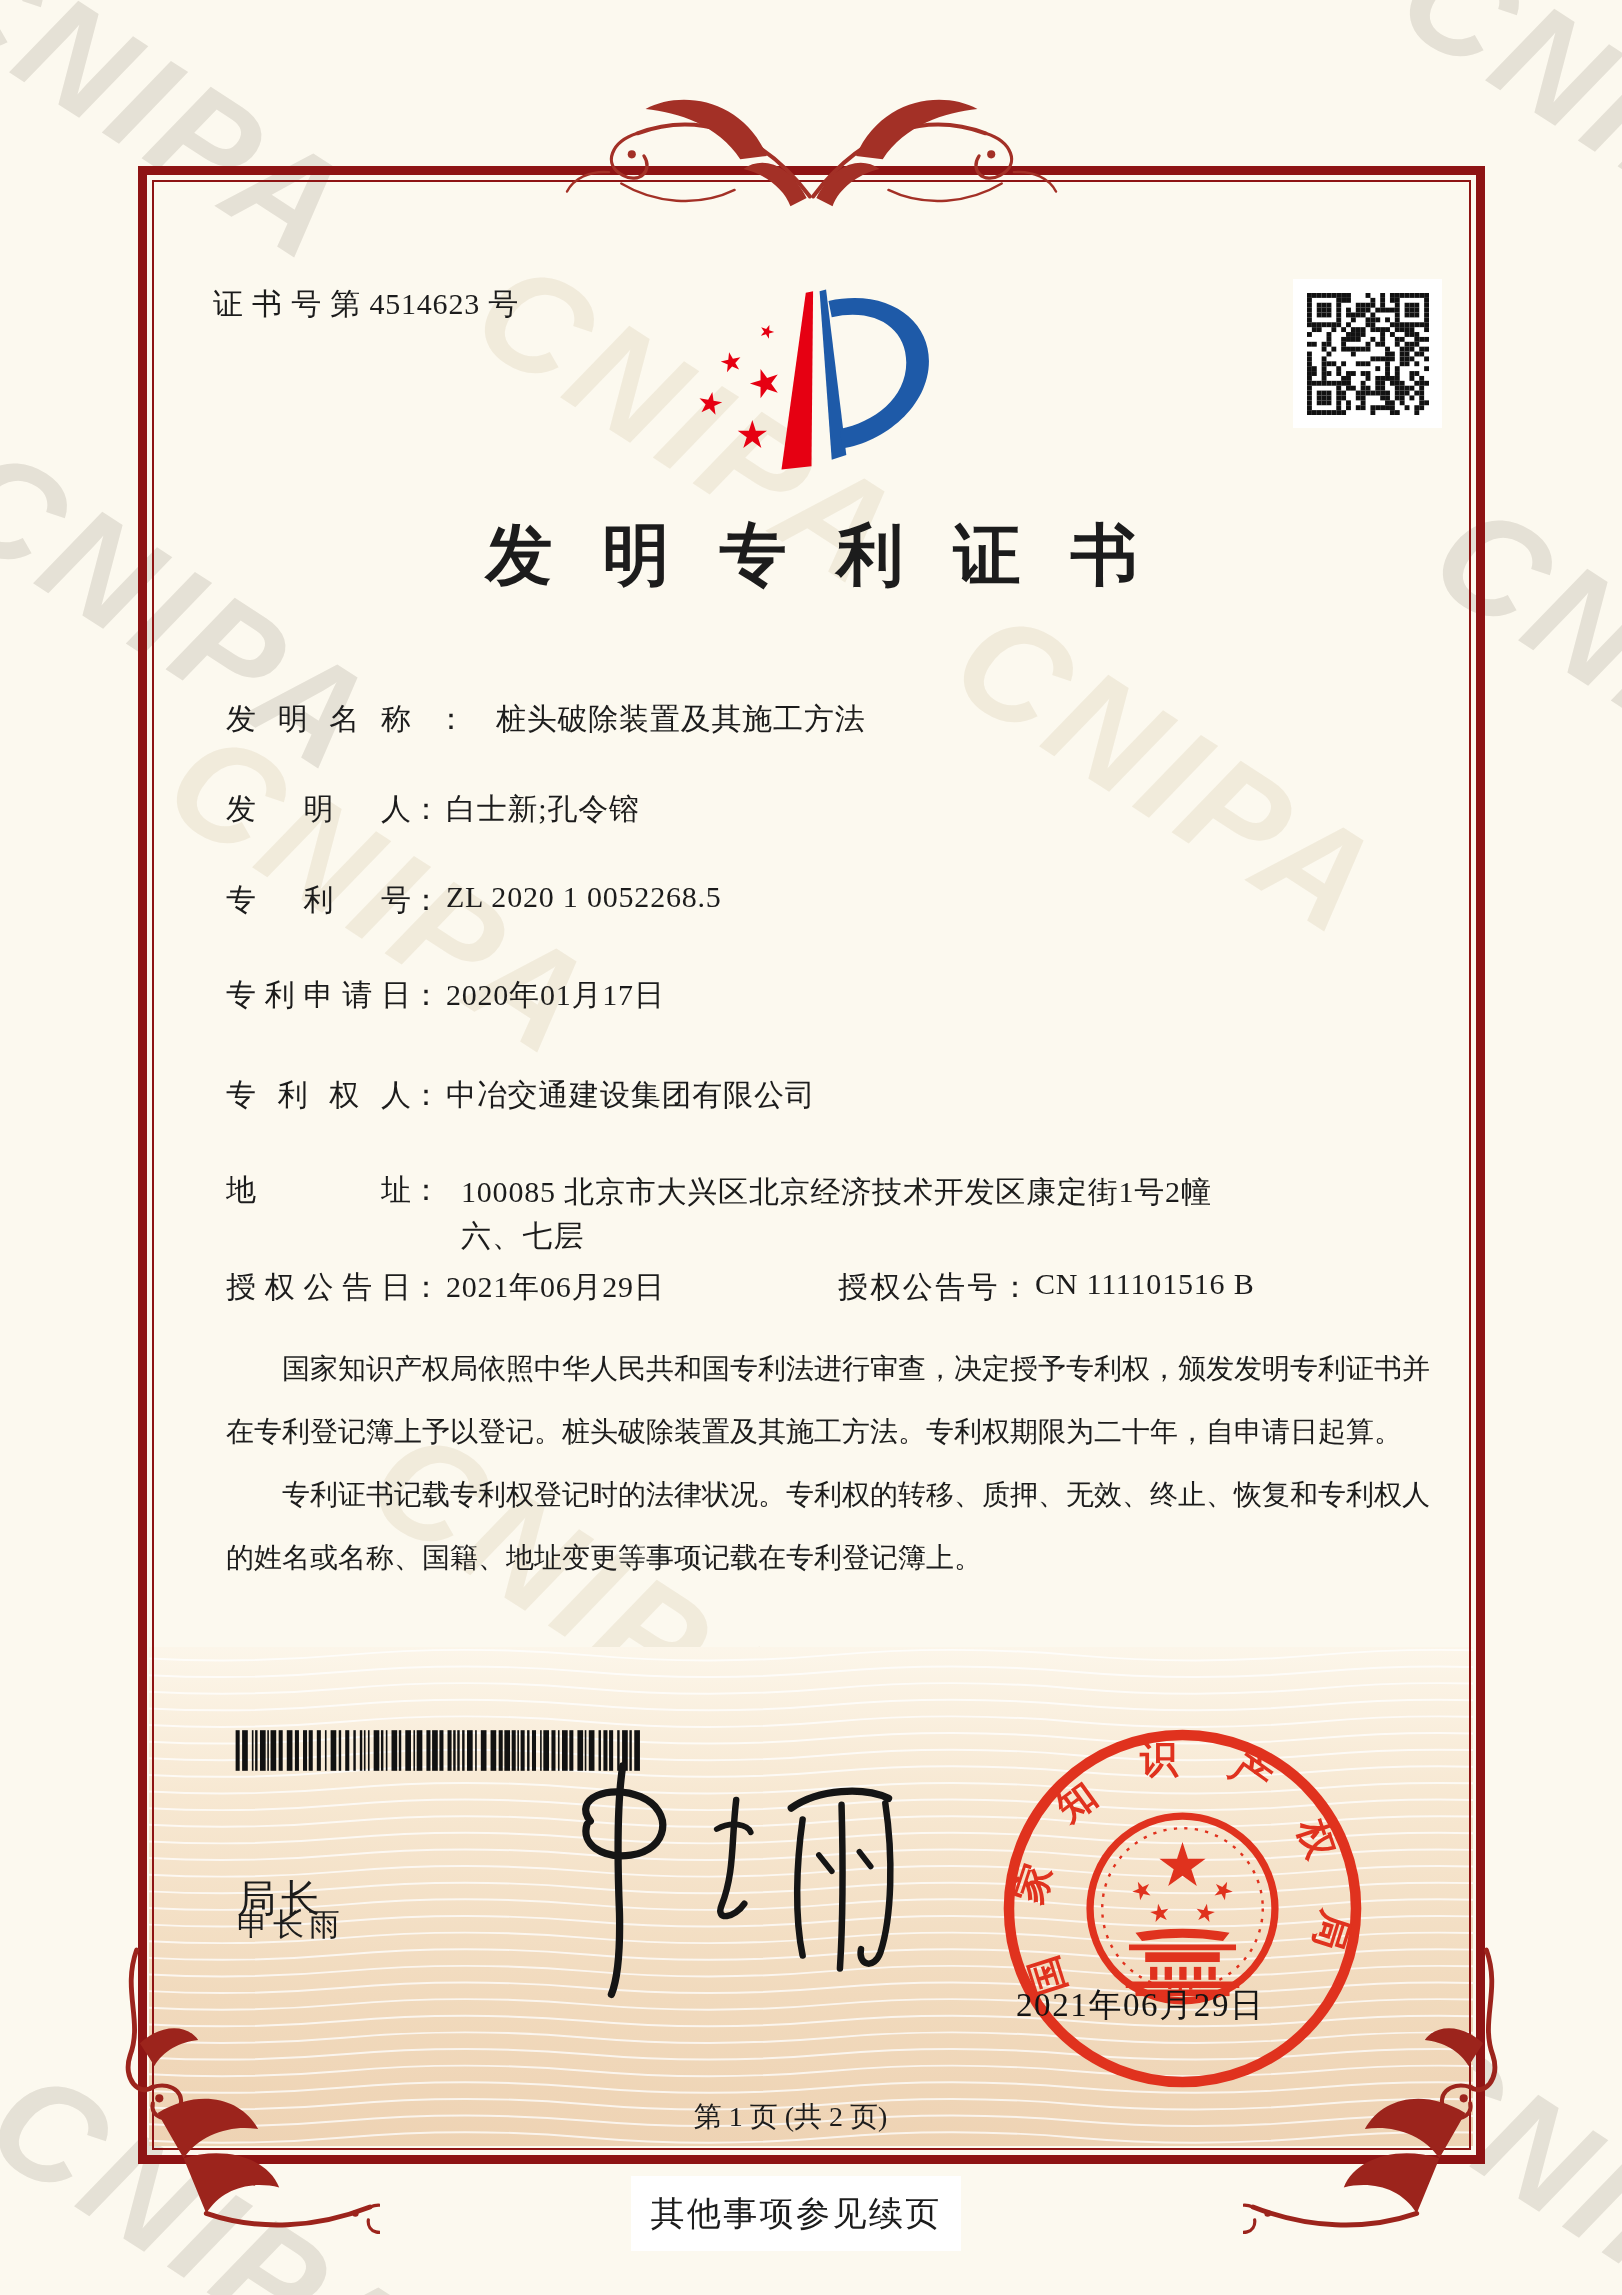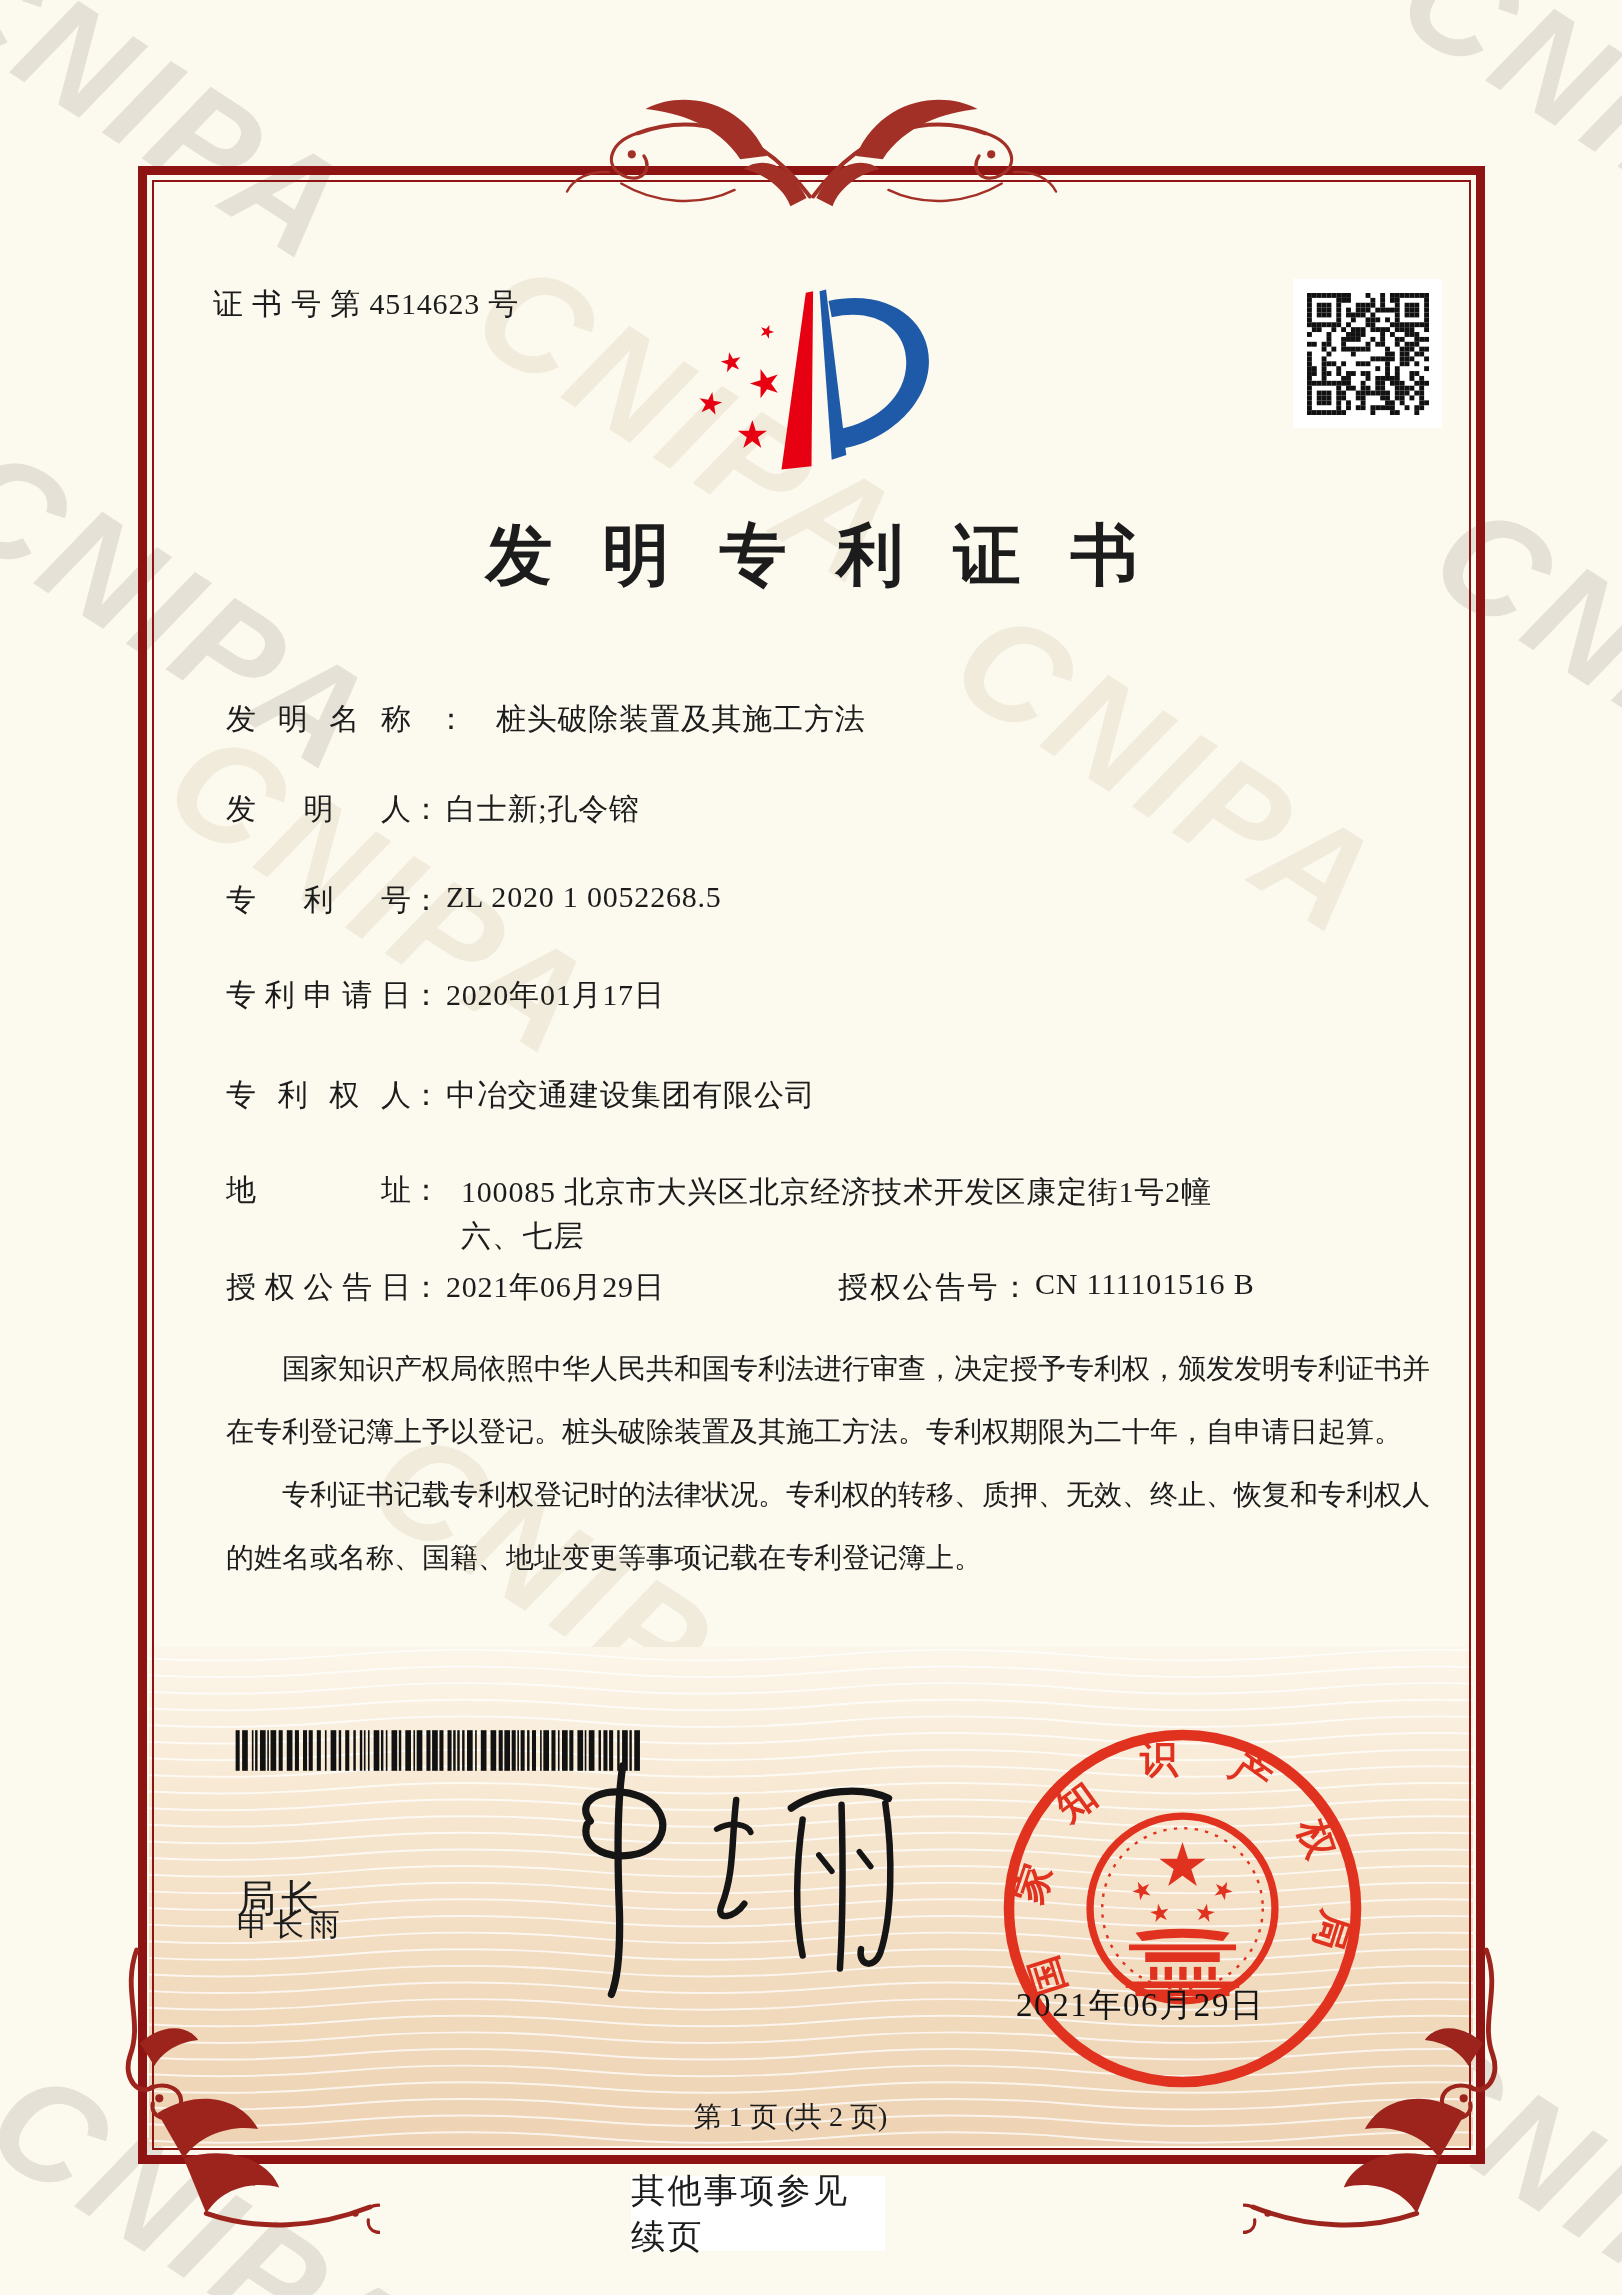--- a/index.html
+++ b/index.html
@@ -61,21 +61,21 @@
   .signature-svg{position:absolute;left:519px;top:1751px;z-index:4;}
   .signature-svg path{fill:none;stroke:#151515;stroke-linecap:round;stroke-linejoin:round;}
 
   .seal{position:absolute;left:996px;top:1722px;z-index:5;}
   .seal-date{position:absolute;left:1016px;top:1983px;font-size:33px;letter-spacing:1.6px;
              color:#141414;z-index:6;white-space:nowrap;}
 
   .page-indicator{position:absolute;left:0;right:70px;top:2098px;text-align:center;
                   font-size:28px;z-index:4;padding-left:28px;}
 
-  .footer-box{position:absolute;left:631px;top:2176px;width:254px;height:75px;background:#ffffff;
+  .footer-box{position:absolute;left:631px;top:2176px;width:330px;height:75px;background:#ffffff;
               z-index:4;display:flex;align-items:center;justify-content:center;}
   .footer-note{font-size:34px;letter-spacing:2.4px;}
 </style>
 </head>
 <body>
 
 <div class="page">
 
   <svg width="0" height="0" style="position:absolute">
     <defs>

